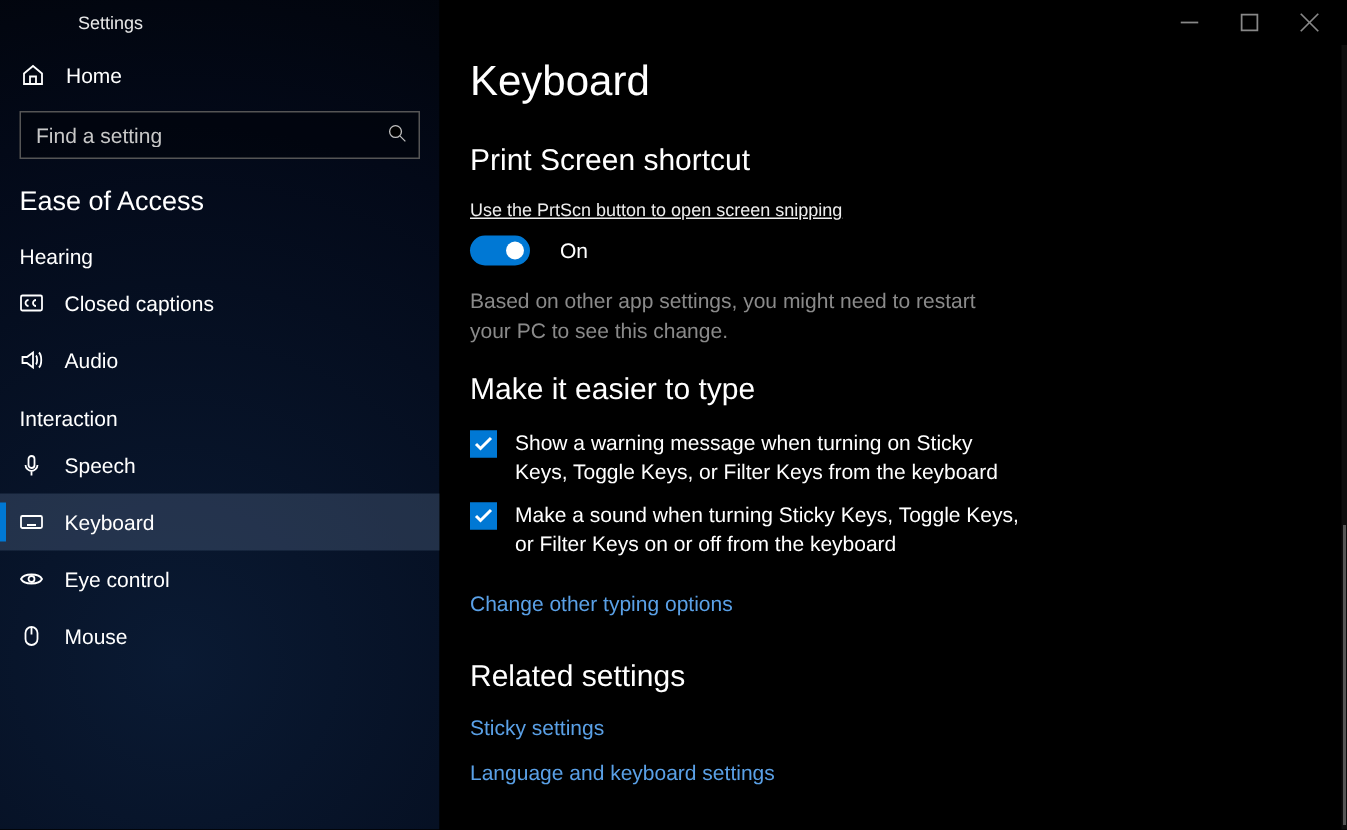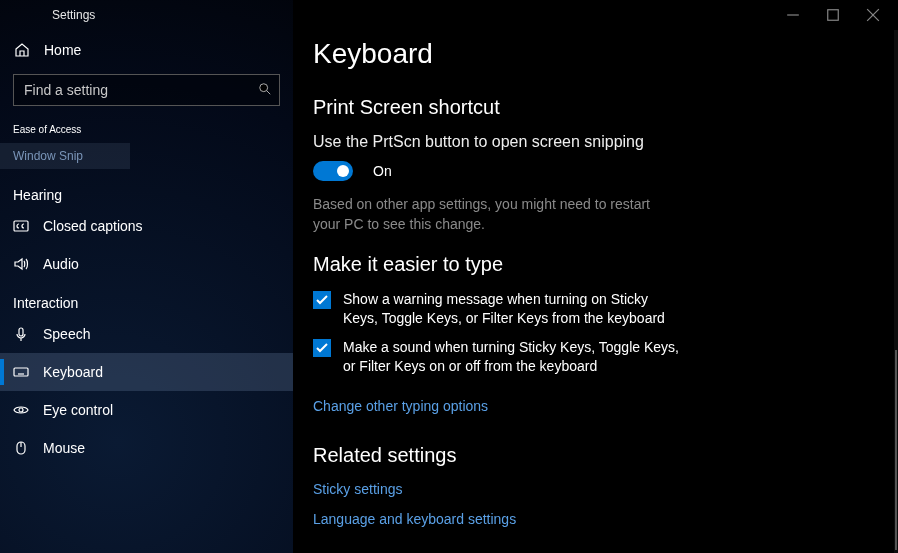--- a/index.html
+++ b/index.html
@@ -56,21 +56,21 @@
   }
   .search-input::placeholder { color: #c8c8c8; }
   .search-icon {
     position: absolute;
     right: 8px; top: 8px;
     width: 14px; height: 14px;
   }
   .search-icon svg { stroke:#c0c0c0; }
   .section-label {
     padding: 10px 13px 6px 13px;
-    font-size: 10px;
+    font-size: 18px;
     color: #fff;
   }
   .subhead {
     padding: 12px 13px 4px 13px;
     font-size: 14px;
     color: #fff;
   }
   .window-snip {
     margin: 2px 0 6px 0;
     padding: 6px 13px;
@@ -136,23 +136,24 @@
     font-size: 28px;
     font-weight: 400;
     margin-bottom: 26px;
   }
   h2.section-title {
     font-size: 20px;
     font-weight: 400;
     margin-bottom: 14px;
   }
   .setting-desc {
-    font-size: 16px;
+    font-size: 12px;
     color: #eee;
     margin-bottom: 10px;
+    text-decoration: underline;
   }
   .toggle-row {
     display: flex;
     align-items: center;
     gap: 20px;
     margin-bottom: 14px;
   }
   .toggle {
     width: 40px; height: 20px;
     border-radius: 10px;
@@ -218,21 +219,20 @@
     <span class="search-icon">
       <svg viewBox="0 0 16 16">
           <circle cx="6.5" cy="6.5" r="4.5"></circle>
           <line x1="10" y1="10" x2="14" y2="14"></line>
         </svg>
     </span>
   </div>
 
   <div class="section-label">Ease of Access</div>
 
-  <div class="window-snip">Window Snip</div>
 
 
   <div class="subhead">Hearing</div>
 
   <div class="nav-item indent">
     <span class="icon">
       <svg viewBox="0 0 16 16">
           <rect x="1" y="3" width="14" height="10" rx="1"></rect>
           <path d="M6 6c-1 0-2 1-2 2s1 2 2 2 M11 6c-1 0-2 1-2 2s1 2 2 2"></path>
         </svg>

